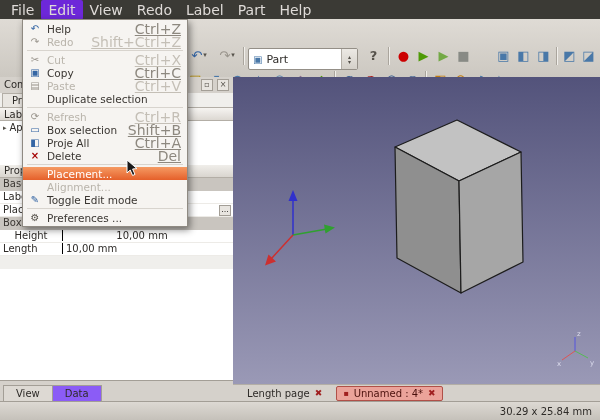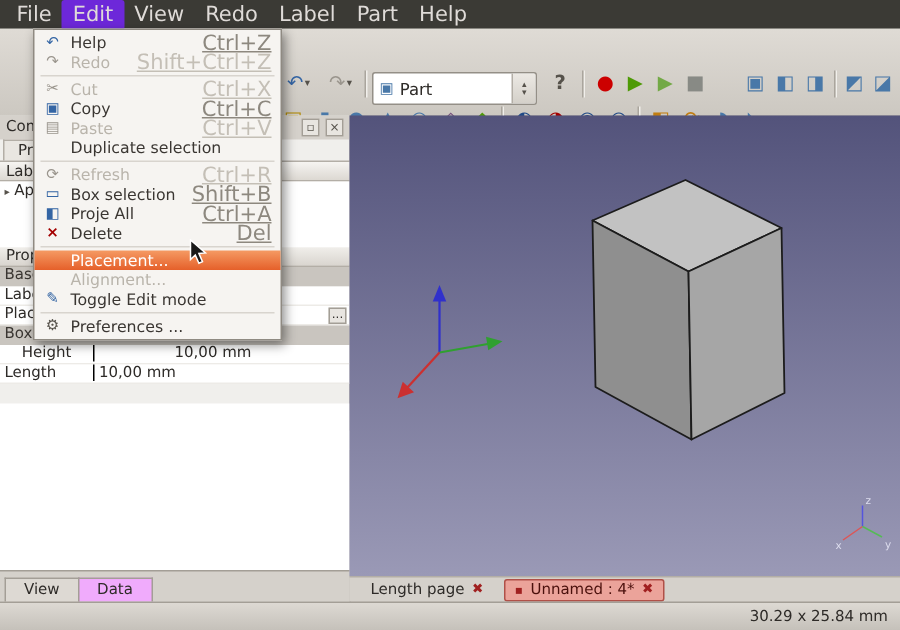--- a/index.html
+++ b/index.html
@@ -56,21 +56,21 @@
         padding-left:3px;white-space:nowrap;overflow:hidden;}
   .pbtn{position:absolute;right:2px;top:1px;width:12px;height:11px;background:#e8e5e0;
         border:1px solid #a39e96;font-size:8px;line-height:8px;text-align:center;box-sizing:border-box;}
   .pgroup{position:absolute;left:0;width:233px;height:13px;background:#c9c5bf;font-size:10px;
           padding:0 3px;box-sizing:border-box;color:#3a3632;}
   .panel-fill{position:absolute;top:192px;left:0;width:233px;height:111px;background:#fff;}
   .panel-tabs{position:absolute;top:303px;left:0;width:233px;height:21px;background:#d5d1cb;
               border-top:1px solid #a39e96;display:flex;align-items:flex-end;padding-left:3px;box-sizing:border-box;}
   .ptab{font-size:10px;padding:2px 12px;border:1px solid #a39e96;border-bottom:none;background:#ddd9d3;
         margin-right:-1px;}
-  .ptab.active{background:#f0abfc;}
+  .ptab.active{background:#8b5cf6;}
 
   
   .viewport{position:absolute;left:233px;top:77px;width:367px;height:307px;
             background:linear-gradient(#53537b,#9a99b6);}
   .viewport svg{position:absolute;left:0;top:0;}
 
   
   .mdibar{position:absolute;left:233px;top:384px;width:367px;height:17px;background:#d5d1cb;
           border-top:1px solid #b3aea6;display:flex;align-items:center;padding-left:8px;gap:8px;box-sizing:border-box;}
   .mtab{display:flex;align-items:center;gap:5px;font-size:10px;padding:1px 6px;}

